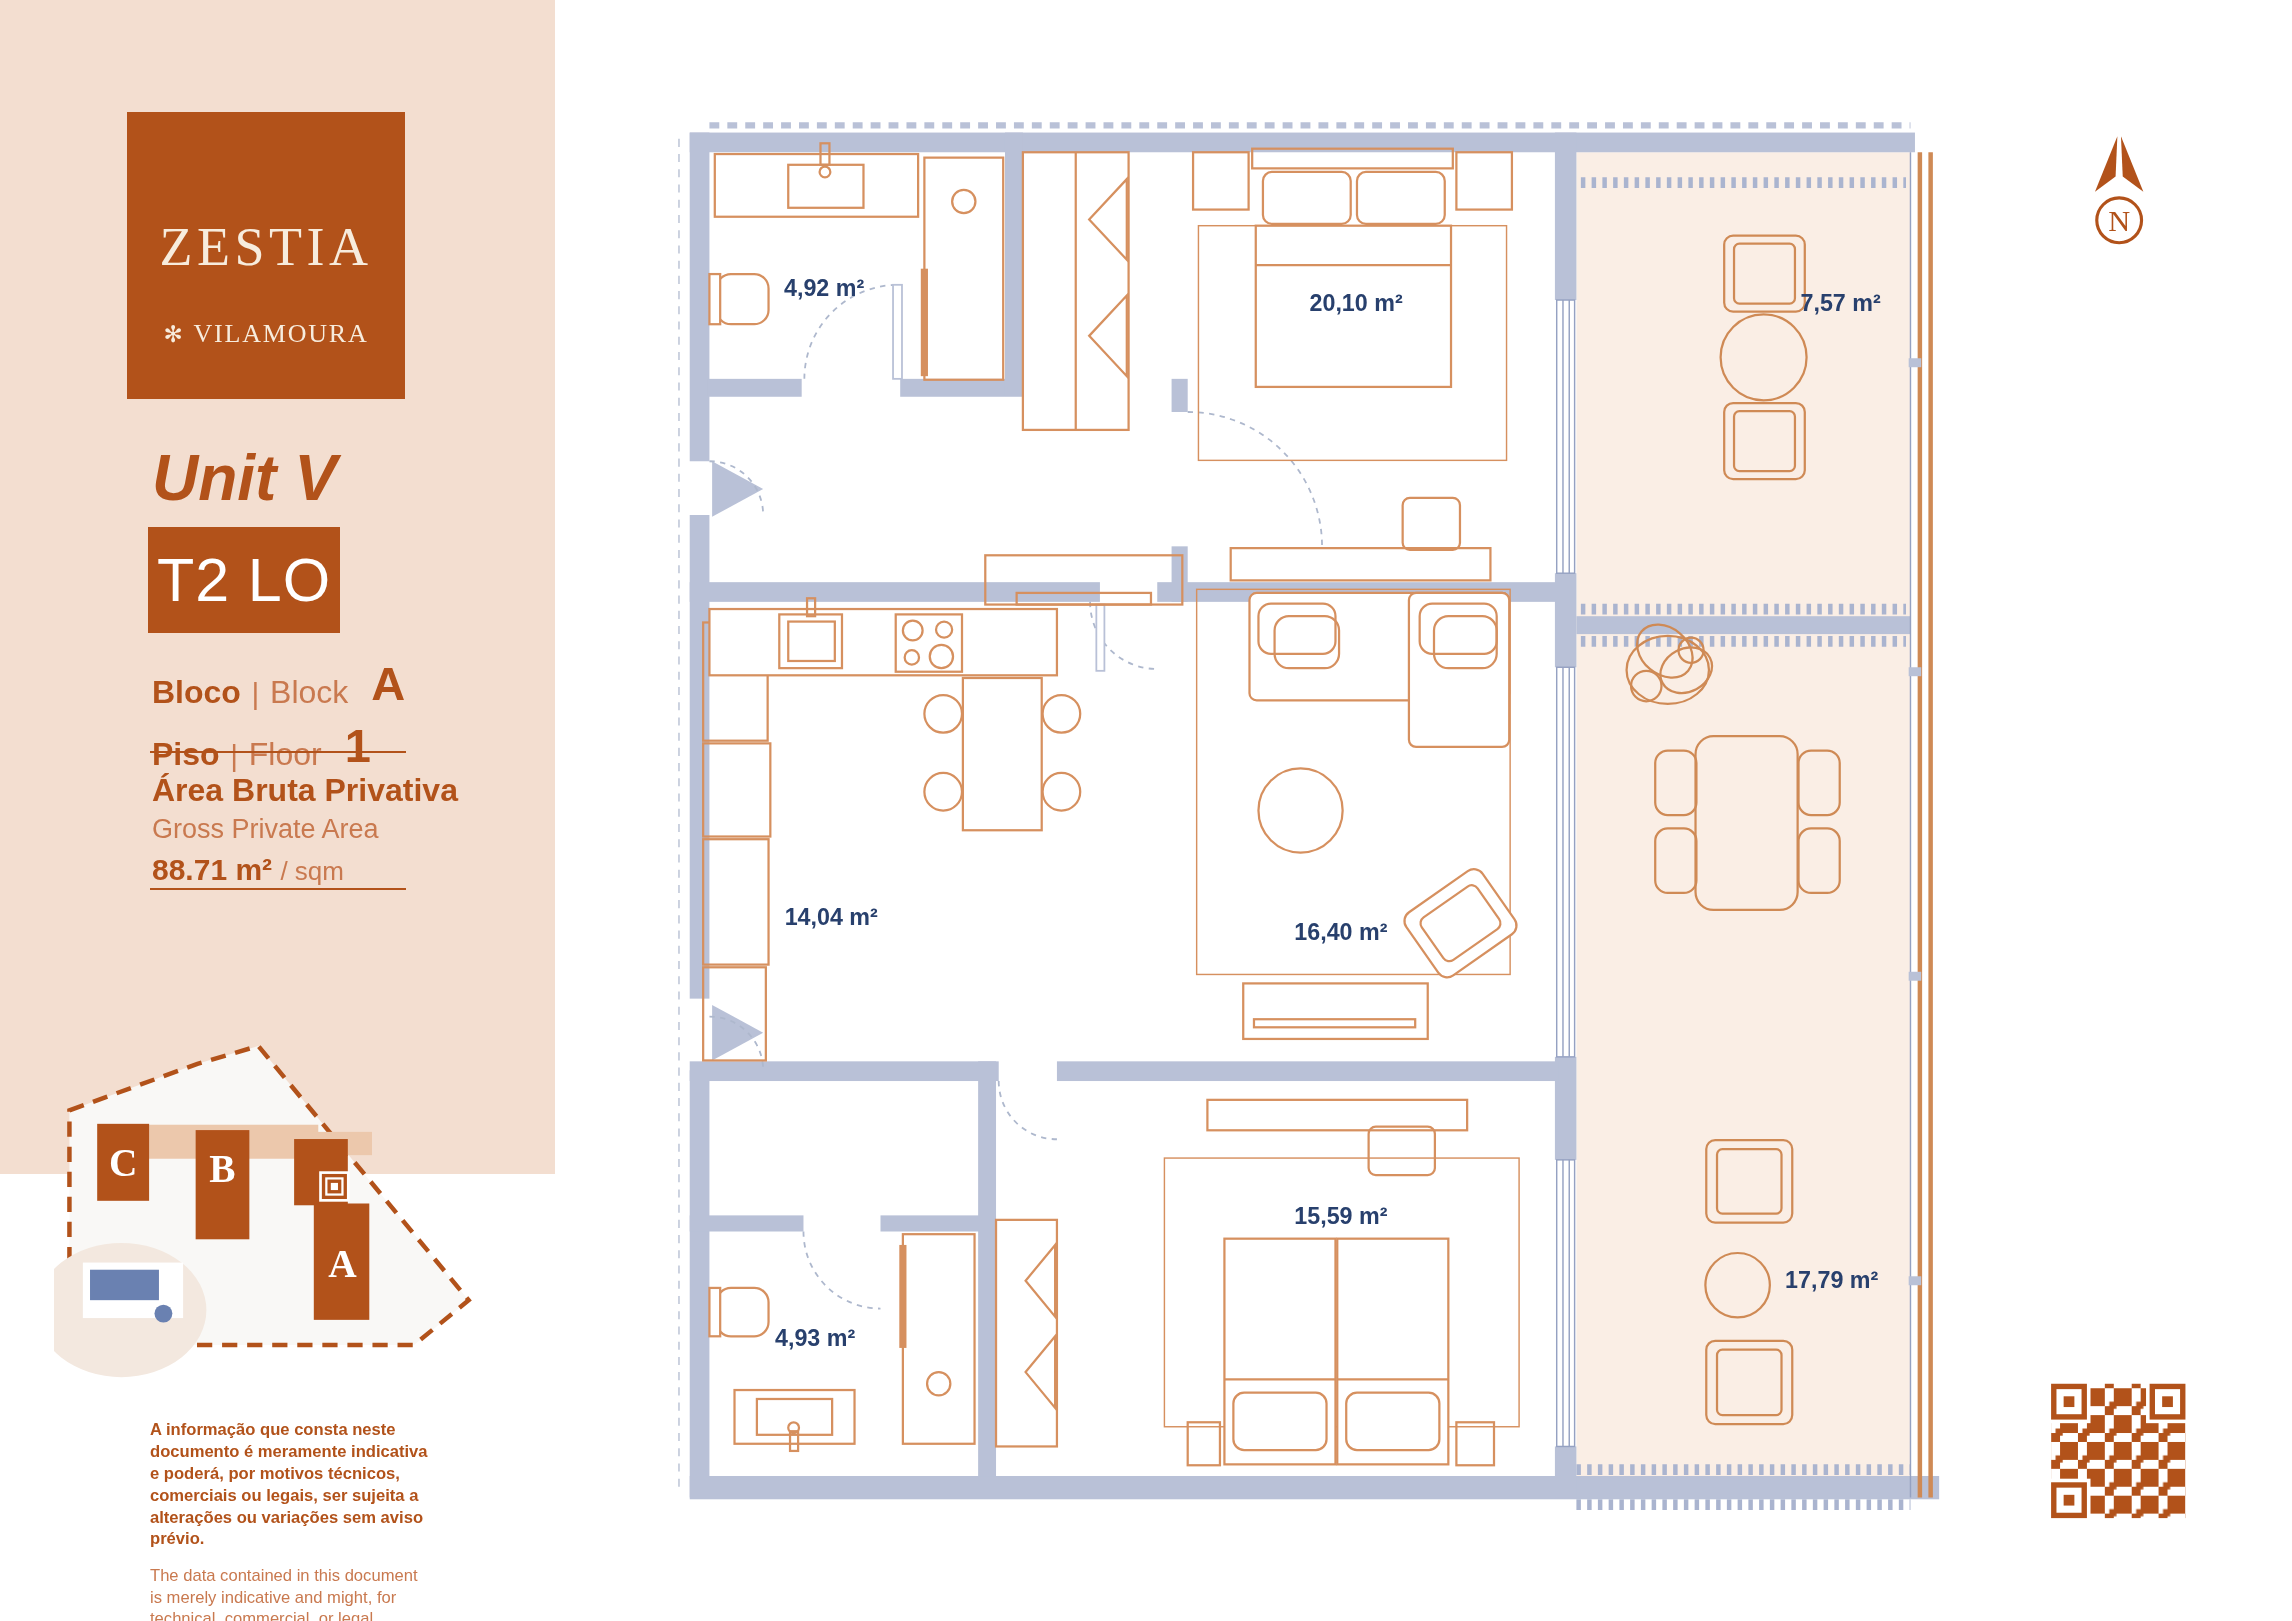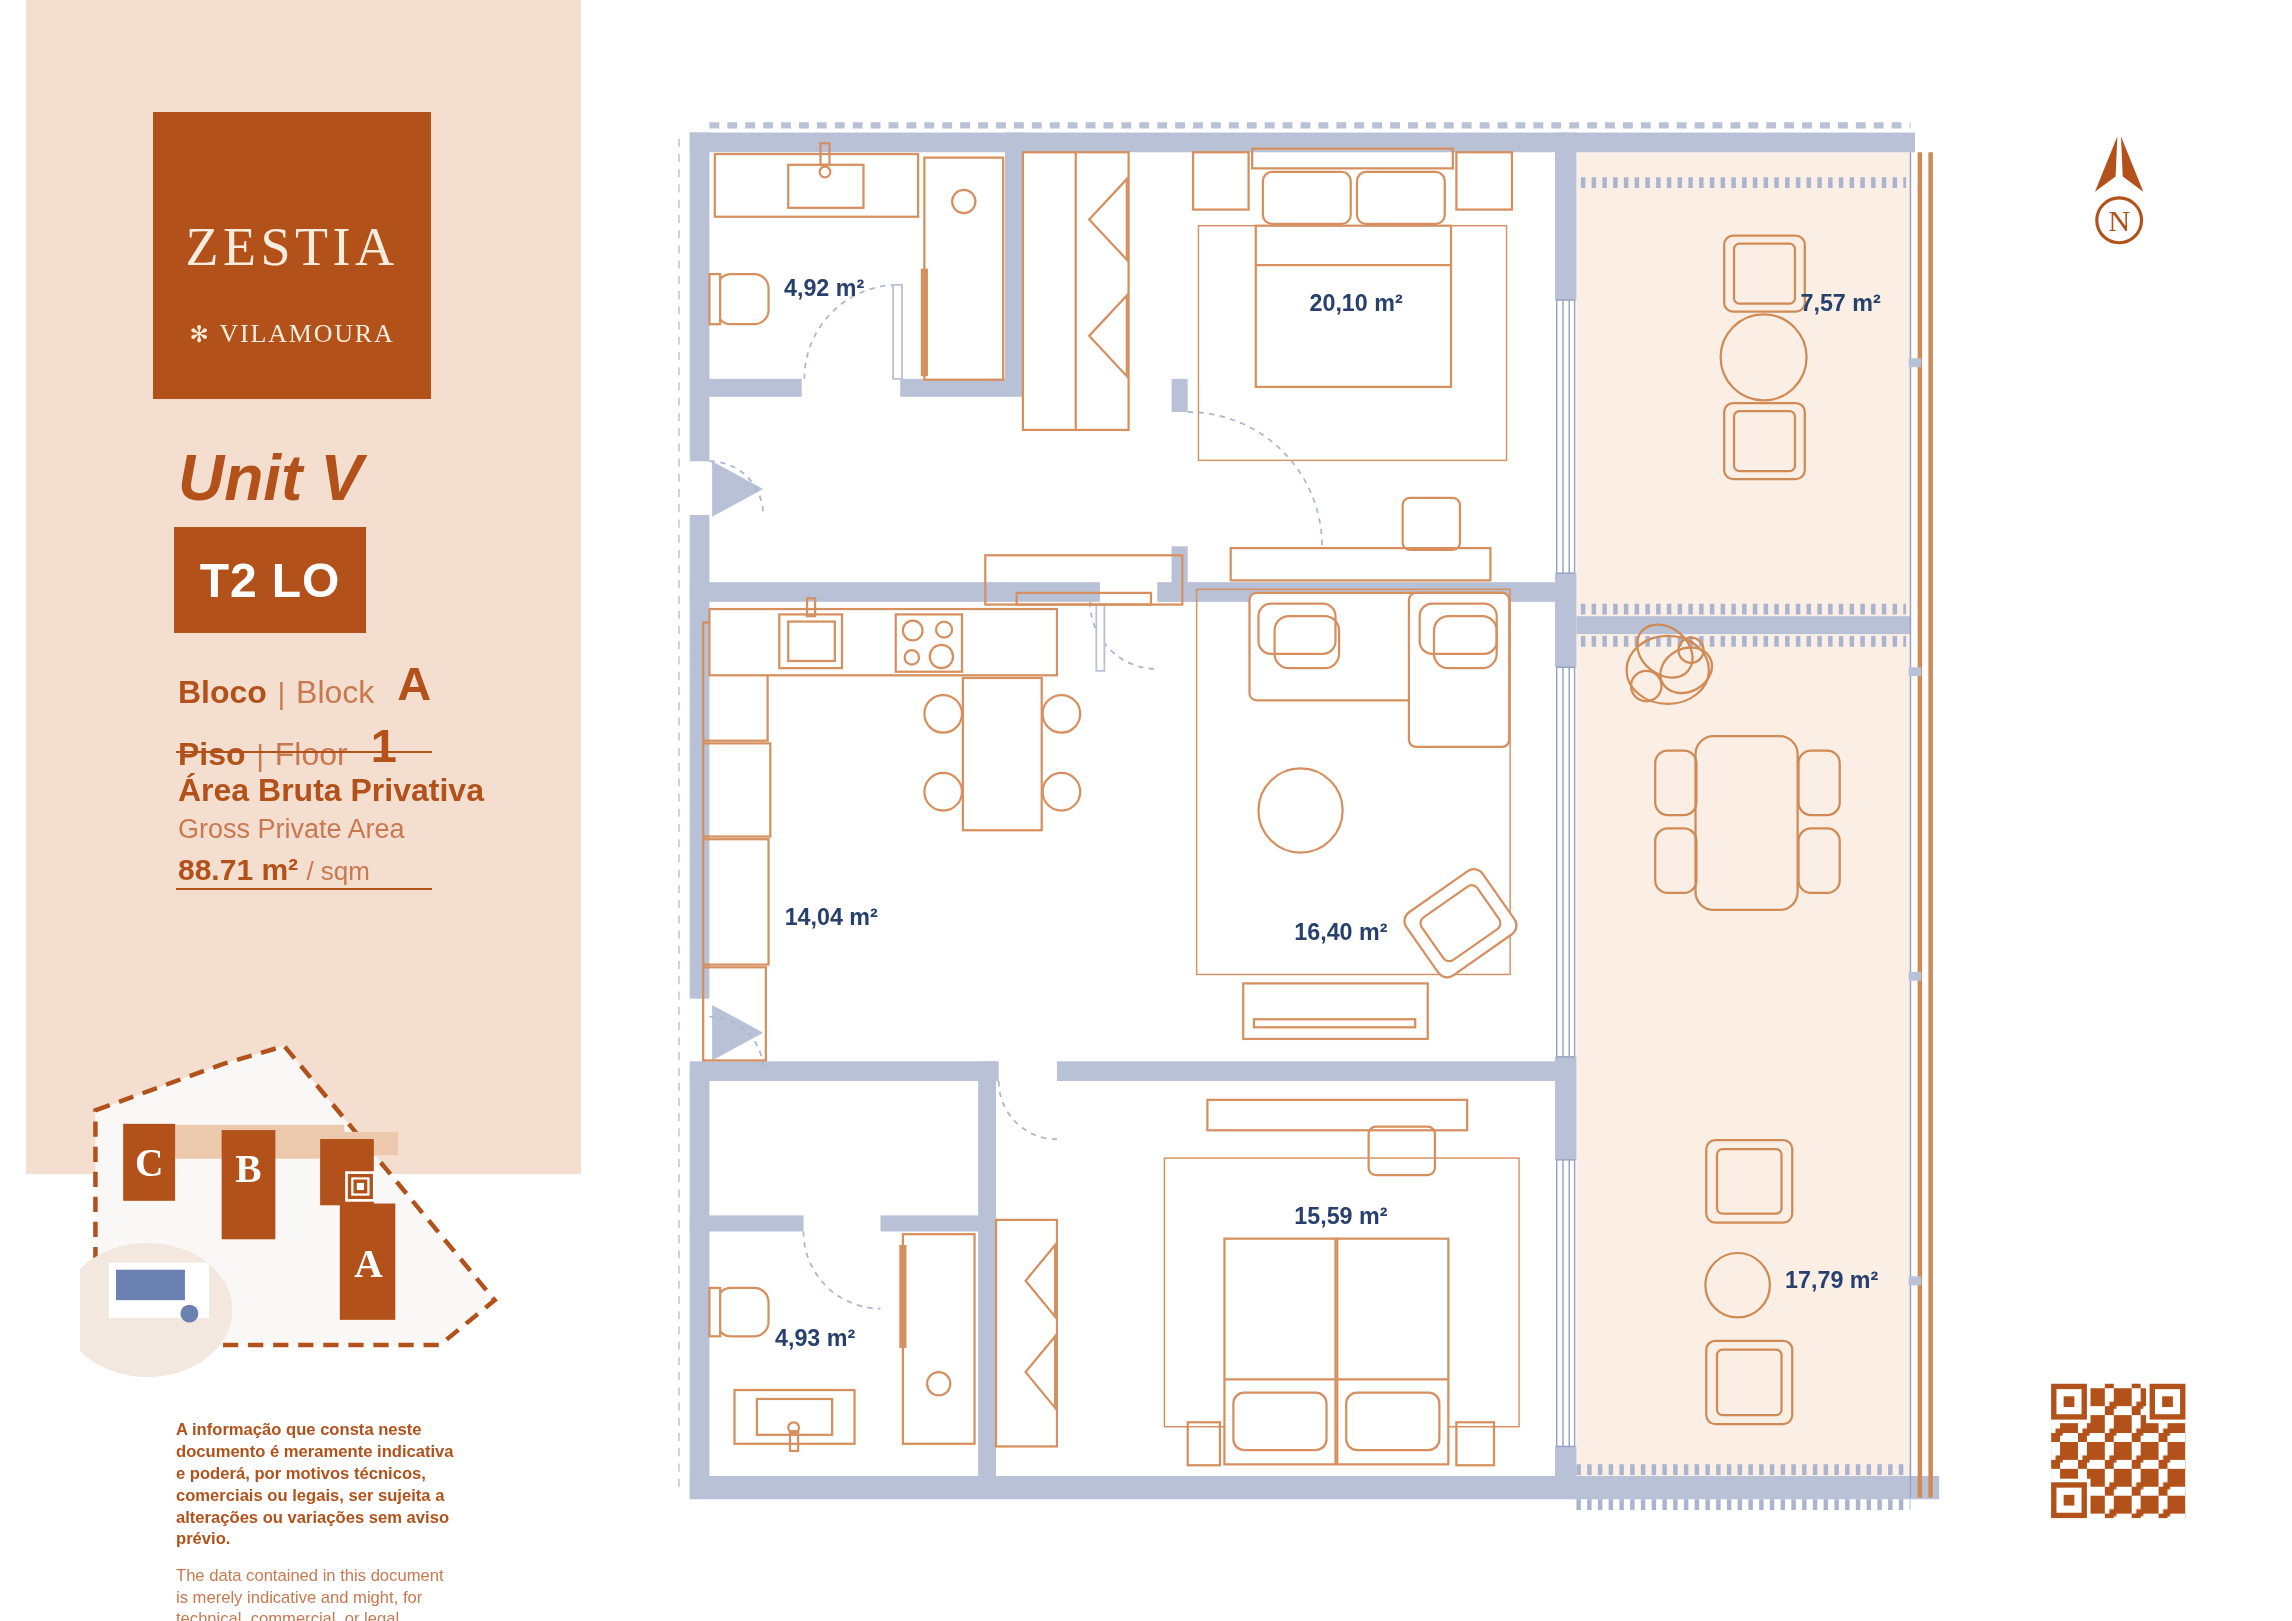--- a/index.html
+++ b/index.html
@@ -1,32 +1,32 @@
 <!DOCTYPE html>
 <html style="font-size:14.3px"><head>
 <meta charset="utf-8">
 <style>
   html,body{margin:0;padding:0;}
   body{width:2293px;height:1622px;position:relative;background:#ffffff;
        font-family:"Liberation Sans",sans-serif;overflow:hidden;}
 
   
-  .sidebar{position:absolute;left:0;top:0;width:555px;height:1174px;background:#f3ded0;z-index:2;margin-left:26px;}
+  .sidebar{position:absolute;left:0;top:0;width:555px;height:1174px;background:#f3ded0;z-index:2;}
   .logo-box{position:absolute;left:127px;top:112px;width:278px;height:287px;background:#b2521a;
             color:#f7ecdd;text-align:center;}
   .logo-title{margin-top:104px;font-family:"Liberation Serif",serif;font-size:54px;
               letter-spacing:4.5px;font-weight:normal;}
   .logo-sub{margin-top:41px;display:flex;align-items:center;justify-content:center;gap:9px;
             font-family:"Liberation Serif",serif;font-size:26px;letter-spacing:1.8px;}
   .logo-mark{font-size:23px;}
 
   .unit-title{position:absolute;left:152px;top:441px;font-size:64px;font-weight:bold;
               color:#b2521a;letter-spacing:0px;font-style:italic;}
   .type-badge{position:absolute;left:148px;top:527px;width:192px;height:106px;background:#b2521a;
-              color:#ffffff;font-size:48px;font-weight:bold;display:flex;align-items:center;
+              color:#ffffff;font-size:61px;font-weight:normal;display:flex;align-items:center;
               justify-content:center;letter-spacing:0.9px;}
   .specs{position:absolute;left:152px;top:656px;color:#b2521a;}
   .spec-line{display:flex;align-items:flex-end;margin-bottom:7.2px;}
   .sp-pt{font-size:32px;font-weight:bold;}
   .sp-sep{font-size:30px;color:#c9794f;margin:0 10.7px;font-weight:normal;}
   .sp-en{font-size:32px;color:#c9794f;}
   .sp-val{font-size:47px;font-weight:bold;margin-left:23px;}
   .hr{position:absolute;left:150px;width:256px;border-top:2.7px solid #b2521a;}
   .hr1{top:751px;} .hr2{top:888px;}
   .area-block{position:absolute;left:152px;color:#b2521a;}

